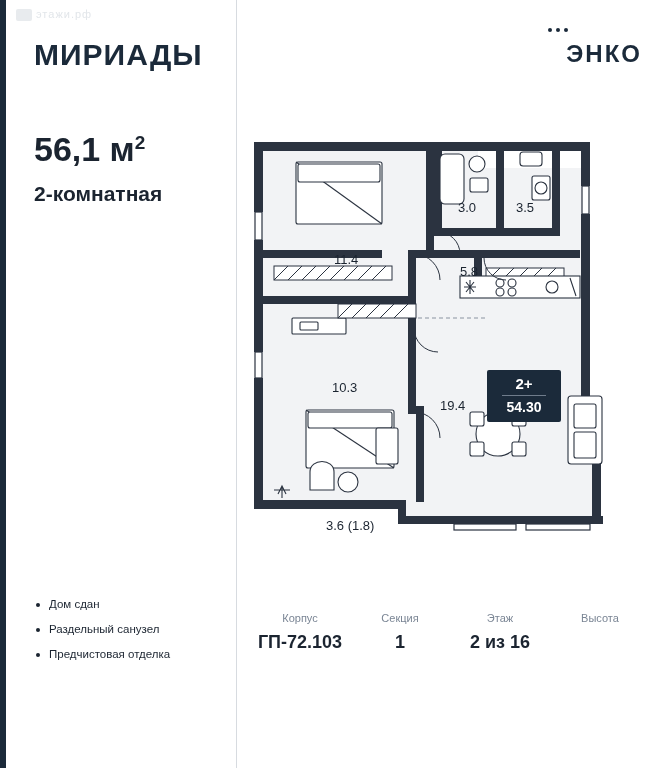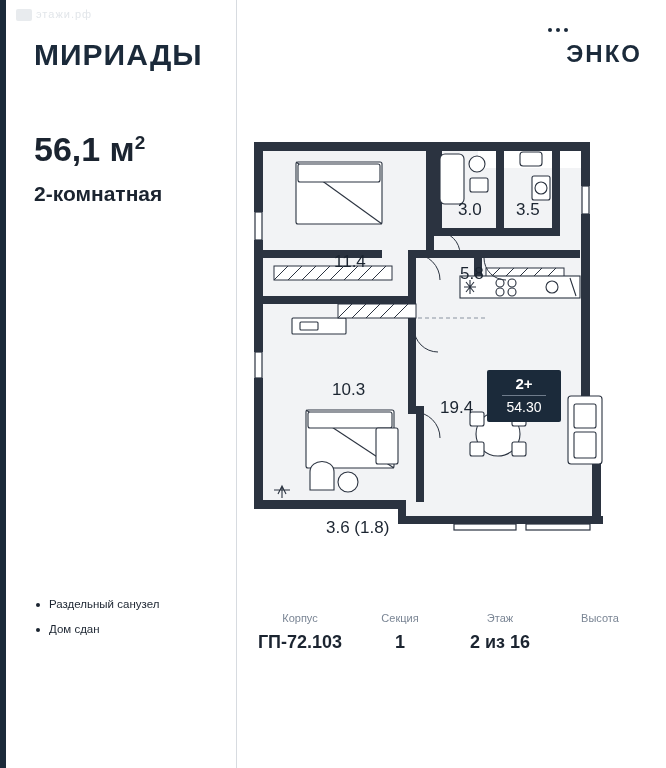--- a/index.html
+++ b/index.html
@@ -177,26 +177,26 @@
     line-height: 17px;
   }
   .badge .line {
     width: 44px;
     height: 1px;
     background: #6f7c8b;
     margin: 3px auto 3px auto;
   }
   .badge .b2 {
     font-size: 14px;
-    font-weight: normal;
+    font-weight: bold;
     line-height: 16px;
   }
   .rlabel {
     position: absolute;
-    font-size: 17px;
+    font-size: 13px;
     color: #1b2430;
     font-weight: normal;
     white-space: nowrap;
   }
 </style>
 </head>
 <body>
 
 <div class="page">
   <div class="left-rail"></div>
@@ -218,25 +218,29 @@
   </div>
 
   <div class="area">
     <span>56,1 м</span><sup>2</sup>
   </div>
   <div class="rooms">2-комнатная</div>
 
   <div class="features">
     <div class="feature">
       <span class="dot"></span>
-      <span>Раздельный санузел</span>
+      <span>Дом сдан</span>
     </div>
     <div class="feature">
       <span class="dot"></span>
-      <span>Дом сдан</span>
+      <span>Раздельный санузел</span>
+    </div>
+    <div class="feature">
+      <span class="dot"></span>
+      <span>Предчистовая отделка</span>
     </div>
   </div>
 
   <div class="meta">
     <div class="meta-col">
       <div class="meta-label">Корпус</div>
       <div class="meta-value">ГП-72.103</div>
     </div>
     <div class="meta-col">
       <div class="meta-label">Секция</div>

